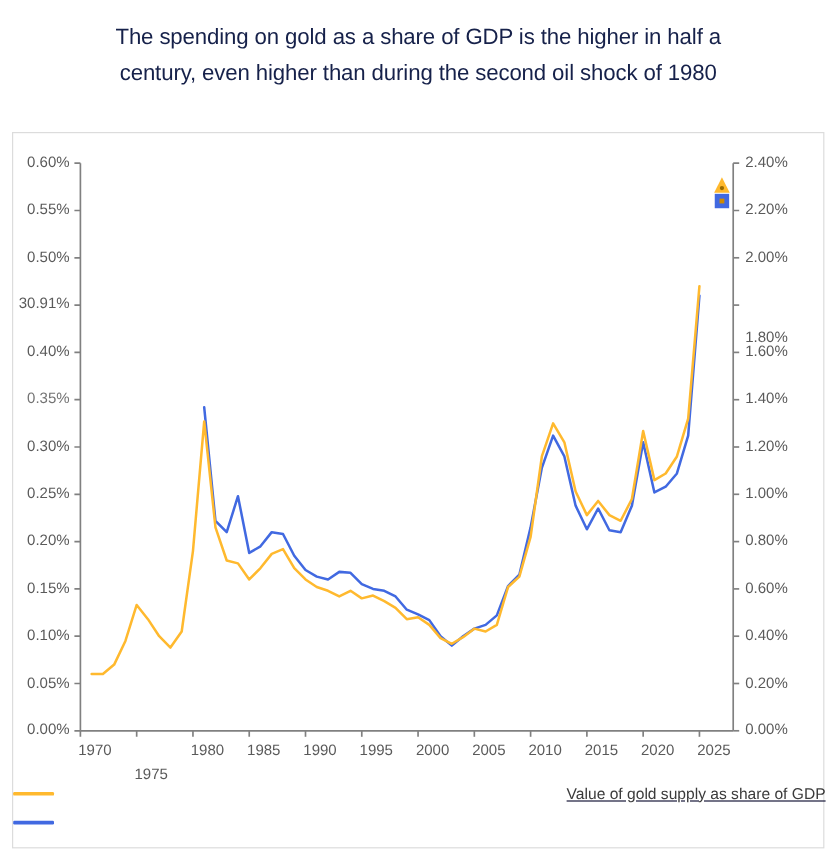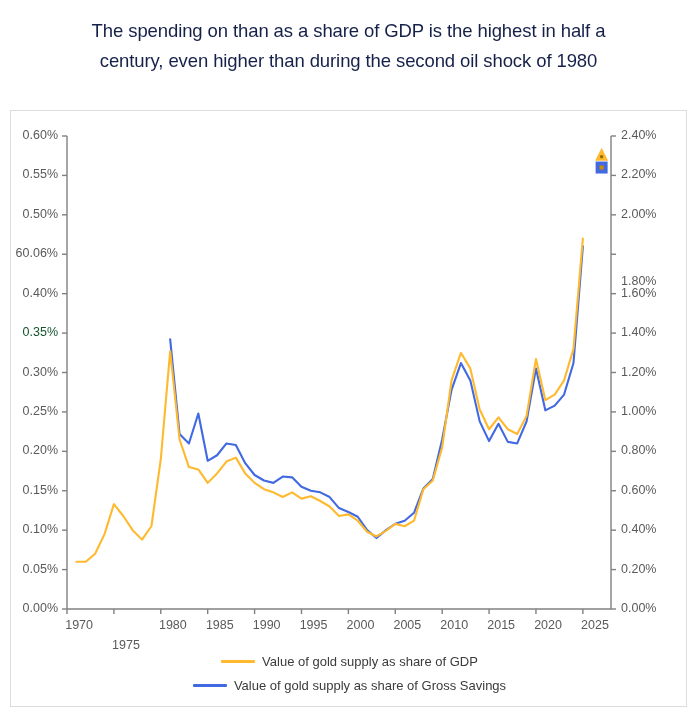--- a/index.html
+++ b/index.html
@@ -50,42 +50,43 @@
   .tick-left{text-align:right;}
   .tick-right{text-align:left;}
   .tick-x{text-align:right;}
 
   
   .legend{
     position:absolute;
     left:0;top:538px;width:677px;
   }
   .legend-row{
-    display:flex;align-items:center;justify-content:center;
+    display:flex;align-items:center;justify-content:space-between;
     height:24px;
+    text-decoration:underline;
   }
   .legend-swatch{
     display:inline-block;
     width:34px;height:3px;
     margin-right:7px;
     border-radius:1px;
   }
   .legend-label{
     font-size:13px;color:#3b3b3b;
     font-family:"Liberation Sans", sans-serif;
     white-space:nowrap;
   }
 </style>
 </head>
 <body>
 
 <div id="root">
 
   <div class="title-block">
-    <span class="title-line">The spending on than as a share of GDP is the highest in half a</span>
+    <span class="title-line">The spending on gold as a share of GDP is the higher in half a</span>
     <span class="title-line">century, even higher than during the second oil shock of 1980</span>
   </div>
 
   <div class="chart-card">
     <div class="plot-wrap">
       <svg class="plot-svg" id="plot-svg" width="677" height="597">
           <line x1="56" y1="25" x2="56" y2="498" stroke="#808080" stroke-width="1.4"></line>
           <line x1="600" y1="25" x2="600" y2="498" stroke="#808080" stroke-width="1.4"></line>
           <line x1="56" y1="498" x2="600" y2="498" stroke="#808080" stroke-width="1.4"></line>
           <line x1="51" y1="498" x2="56" y2="498" stroke="#808080" stroke-width="1.4"></line>
@@ -134,23 +135,23 @@
           <rect x="588.62" y="54.53" width="4" height="4" fill="#d08a00"></rect>
         </svg>
       <div id="tick-layer">
           <div class="tick tick-left" style="left: 0px; width: 47px; top: 490px; color: rgb(90, 90, 90);">0.00%</div>
           <div class="tick tick-left" style="left: 0px; width: 47px; top: 450.583px; color: rgb(90, 90, 90);">0.05%</div>
           <div class="tick tick-left" style="left: 0px; width: 47px; top: 411.167px; color: rgb(90, 90, 90);">0.10%</div>
           <div class="tick tick-left" style="left: 0px; width: 47px; top: 371.75px; color: rgb(90, 90, 90);">0.15%</div>
           <div class="tick tick-left" style="left: 0px; width: 47px; top: 332.333px; color: rgb(90, 90, 90);">0.20%</div>
           <div class="tick tick-left" style="left: 0px; width: 47px; top: 292.917px; color: rgb(90, 90, 90);">0.25%</div>
           <div class="tick tick-left" style="left: 0px; width: 47px; top: 253.5px; color: rgb(90, 90, 90);">0.30%</div>
-          <div class="tick tick-left" style="left: 0px; width: 47px; top: 214.083px; color: #14532d;">0.35%</div>
+          <div class="tick tick-left" style="left: 0px; width: 47px; top: 214.083px; color: #737373;">0.35%</div>
           <div class="tick tick-left" style="left: 0px; width: 47px; top: 174.667px; color: rgb(90, 90, 90);">0.40%</div>
-          <div class="tick tick-left" style="left: 0px; width: 47px; top: 135.25px; color: rgb(90, 90, 90);">60.06%</div>
+          <div class="tick tick-left" style="left: 0px; width: 47px; top: 135.25px; color: rgb(90, 90, 90);">30.91%</div>
           <div class="tick tick-left" style="left: 0px; width: 47px; top: 95.8333px; color: rgb(90, 90, 90);">0.50%</div>
           <div class="tick tick-left" style="left: 0px; width: 47px; top: 56.4167px; color: rgb(90, 90, 90);">0.55%</div>
           <div class="tick tick-left" style="left: 0px; width: 47px; top: 17px; color: rgb(90, 90, 90);">0.60%</div>
           <div class="tick tick-right" style="left: 610px; top: 490px; color: rgb(90, 90, 90);">0.00%</div>
           <div class="tick tick-right" style="left: 610px; top: 450.583px; color: rgb(90, 90, 90);">0.20%</div>
           <div class="tick tick-right" style="left: 610px; top: 411.167px; color: rgb(90, 90, 90);">0.40%</div>
           <div class="tick tick-right" style="left: 610px; top: 371.75px; color: rgb(90, 90, 90);">0.60%</div>
           <div class="tick tick-right" style="left: 610px; top: 332.333px; color: rgb(90, 90, 90);">0.80%</div>
           <div class="tick tick-right" style="left: 610px; top: 292.917px; color: rgb(90, 90, 90);">1.00%</div>
           <div class="tick tick-right" style="left: 610px; top: 253.5px; color: rgb(90, 90, 90);">1.20%</div>
@@ -175,17 +176,16 @@
         </div>
     </div>
 
     <div class="legend">
       <div class="legend-row">
         <span class="legend-swatch" id="sw0" style="background: rgb(255, 185, 46);"></span>
         <span class="legend-label">Value of gold supply as share of GDP</span>
       </div>
       <div class="legend-row">
         <span class="legend-swatch" id="sw1" style="background: rgb(65, 105, 225);"></span>
-        <span class="legend-label">Value of gold supply as share of Gross Savings</span>
       </div>
     </div>
   </div>
 </div>
 
 </body></html>

